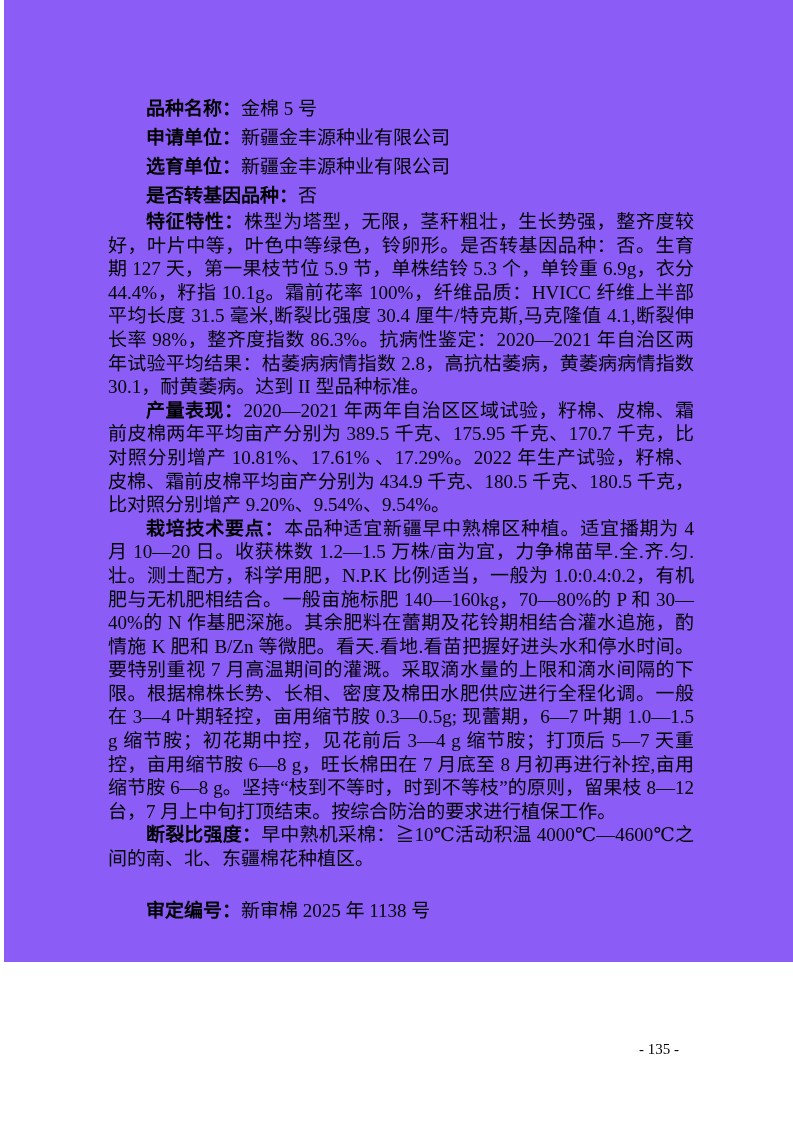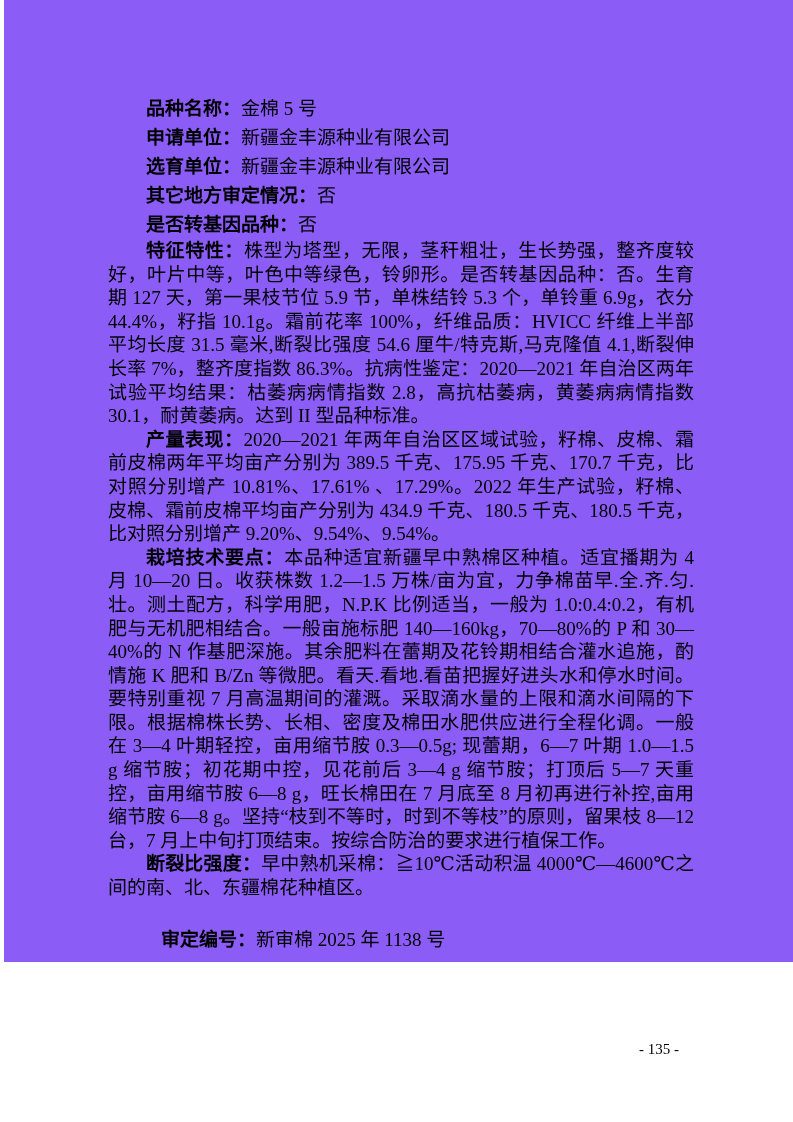--- a/index.html
+++ b/index.html
@@ -42,21 +42,21 @@
     text-indent: 2em;
     text-align: justify;
   }
   .label-bold {
     font-weight: bold;
   }
   .field-value {
     font-weight: normal;
   }
   .approval-line {
-    margin: 15px;
+    margin: 0;
     margin-top: 25px;
     font-size: 19px;
     line-height: 29px;
     text-indent: 2em;
     white-space: nowrap;
   }
   .page-footer {
     position: absolute;
     top: 1037px;
     right: 118px;
@@ -67,26 +67,25 @@
 </head>
 <body>
 
 <div class="page">
   <div class="content">
 
     <div class="fields">
       <p><span class="label-bold">品种名称：</span><span class="field-value">金棉 5 号</span></p>
       <p><span class="label-bold">申请单位：</span><span class="field-value">新疆金丰源种业有限公司</span></p>
       <p><span class="label-bold">选育单位：</span><span class="field-value">新疆金丰源种业有限公司</span></p>
-      <p><span class="label-bold">其它地方审定情况：</span><span class="field-value">否</span></p>
       <p><span class="label-bold">是否转基因品种：</span><span class="field-value">否</span></p>
     </div>
 
     <div class="paras">
-      <p><span class="label-bold">特征特性：</span><span>株型为塔型，无限，茎秆粗壮，生长势强，整齐度较好，叶片中等，叶色中等绿色，铃卵形。是否转基因品种：否。生育期 127 天，第一果枝节位 5.9 节，单株结铃 5.3 个，单铃重 6.9g，衣分 44.4%，籽指 10.1g。霜前花率 100%，纤维品质：HVICC 纤维上半部平均长度 31.5 毫米,断裂比强度 54.6 厘牛/特克斯,马克隆值 4.1,断裂伸长率 7%，整齐度指数 86.3%。抗病性鉴定：2020—2021 年自治区两年试验平均结果：枯萎病病情指数 2.8，高抗枯萎病，黄萎病病情指数 30.1，耐黄萎病。达到 II 型品种标准。</span></p>
+      <p><span class="label-bold">特征特性：</span><span>株型为塔型，无限，茎秆粗壮，生长势强，整齐度较好，叶片中等，叶色中等绿色，铃卵形。是否转基因品种：否。生育期 127 天，第一果枝节位 5.9 节，单株结铃 5.3 个，单铃重 6.9g，衣分 44.4%，籽指 10.1g。霜前花率 100%，纤维品质：HVICC 纤维上半部平均长度 31.5 毫米,断裂比强度 30.4 厘牛/特克斯,马克隆值 4.1,断裂伸长率 98%，整齐度指数 86.3%。抗病性鉴定：2020—2021 年自治区两年试验平均结果：枯萎病病情指数 2.8，高抗枯萎病，黄萎病病情指数 30.1，耐黄萎病。达到 II 型品种标准。</span></p>
       <p><span class="label-bold">产量表现：</span><span>2020—2021 年两年自治区区域试验，籽棉、皮棉、霜前皮棉两年平均亩产分别为 389.5 千克、175.95 千克、170.7 千克，比对照分别增产 10.81%、17.61% 、17.29%。2022 年生产试验，籽棉、皮棉、霜前皮棉平均亩产分别为 434.9 千克、180.5 千克、180.5 千克，比对照分别增产 9.20%、9.54%、9.54%。</span></p>
       <p><span class="label-bold">栽培技术要点：</span><span>本品种适宜新疆早中熟棉区种植。适宜播期为 4 月 10—20 日。收获株数 1.2—1.5 万株/亩为宜，力争棉苗早.全.齐.匀.壮。测土配方，科学用肥，N.P.K 比例适当，一般为 1.0:0.4:0.2，有机肥与无机肥相结合。一般亩施标肥 140—160kg，70—80%的 P 和 30—40%的 N 作基肥深施。其余肥料在蕾期及花铃期相结合灌水追施，酌情施 K 肥和 B/Zn 等微肥。看天.看地.看苗把握好进头水和停水时间。要特别重视 7 月高温期间的灌溉。采取滴水量的上限和滴水间隔的下限。根据棉株长势、长相、密度及棉田水肥供应进行全程化调。一般在 3—4 叶期轻控，亩用缩节胺 0.3—0.5g; 现蕾期，6—7 叶期 1.0—1.5 g 缩节胺；初花期中控，见花前后 3—4 g 缩节胺；打顶后 5—7 天重控，亩用缩节胺 6—8 g，旺长棉田在 7 月底至 8 月初再进行补控,亩用缩节胺 6—8 g。坚持“枝到不等时，时到不等枝”的原则，留果枝 8—12 台，7 月上中旬打顶结束。按综合防治的要求进行植保工作。</span></p>
       <p><span class="label-bold">断裂比强度：</span><span>早中熟机采棉：≧10℃活动积温 4000℃—4600℃之间的南、北、东疆棉花种植区。</span></p>
     </div>
 
     <p class="approval-line"><span class="label-bold">审定编号：</span><span class="field-value">新审棉 2025 年 1138 号</span></p>
 
   </div>
 
   <div class="page-footer">- 135 -</div>

